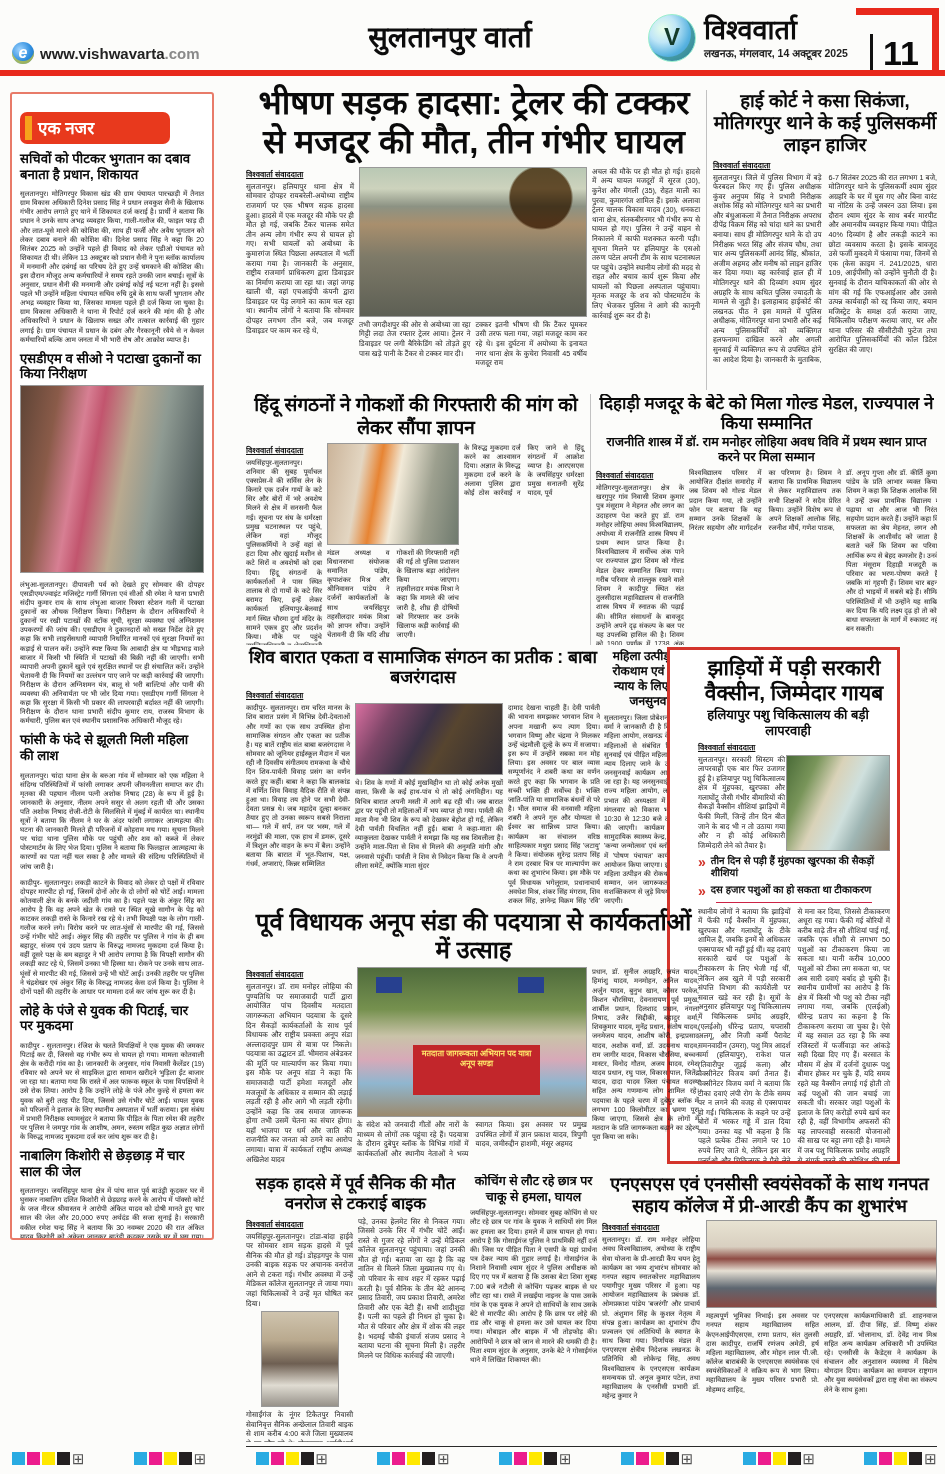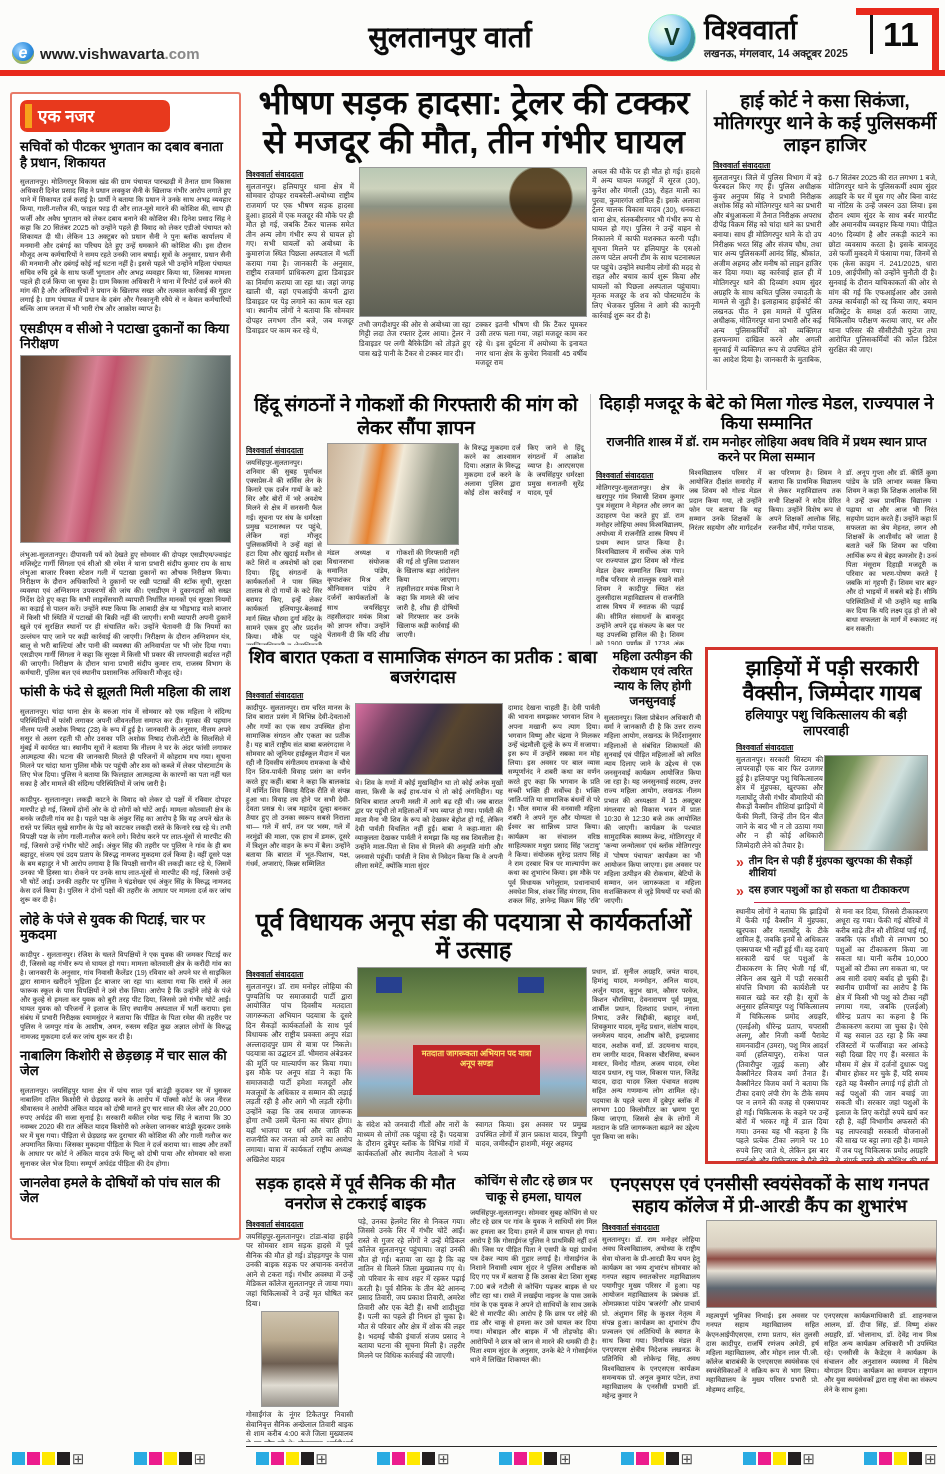--- a/index.html
+++ b/index.html
@@ -17,27 +17,27 @@
                 font-size:29px;font-weight:bold;color:#0c0c0c;}
   .brand-wrap{position:absolute;left:648px;top:14px;display:flex;align-items:center;gap:8px;}
   .globe{width:46px;height:46px;border-radius:50%;position:relative;
          background:radial-gradient(circle at 30% 30%,#eaffea 0%,#bfe6f7 30%,#57b2e0 60%,#2e7dbb 100%);
          border:1px solid #9ec;box-shadow:inset -4px -4px 0 rgba(40,120,60,.35);}
   .globe span{position:absolute;left:0;right:0;top:8px;text-align:center;font-size:24px;font-weight:bold;color:#143a2a;}
   .brand-text .brand-name{font-size:27px;font-weight:bold;color:#0b0b0b;line-height:1.05;}
   .brand-text .brand-date{font-size:10.5px;font-weight:bold;color:#222;margin-top:2px;}
   .pagebox{position:absolute;right:6px;top:8px;width:76px;height:58px;
            border-top:7px solid #e8291c;border-right:7px solid #e8291c;
-           display:flex;align-items:flex-start;justify-content:flex-start;}
+           display:flex;align-items:flex-end;justify-content:flex-start;}
   .pagebox .num{border-left:3px solid #111;margin-left:14px;padding-left:10px;
                 font-size:34px;font-weight:bold;color:#0b0b0b;}
   .red-rule{position:absolute;left:0;top:70px;width:945px;height:6px;background:#e8291c;}
   
-  .rail{position:absolute;left:10px;top:92px;width:231px;height:1148px;border:2px solid #e87b69;
-        border-radius:3px;background:#fff;padding:6px 8px;box-sizing:border-box;overflow:hidden;}
+  .rail{position:absolute;left:10px;top:92px;width:204px;height:1148px;border:2px solid #e87b69;
+        border-radius:3px;background:#fff;padding:18px 8px;box-sizing:border-box;overflow:hidden;}
   .eyecatch{position:relative;background:#e8391d;border-radius:7px;color:#fff;font-size:17px;font-weight:bold;
             padding:4px 10px 5px 18px;width:150px;box-sizing:border-box;margin-bottom:4px;}
   .eyecatch::before{content:"";position:absolute;left:5px;top:4px;bottom:4px;width:7px;background:#f7a21b;}
   .rail h3{font-size:13.2px;line-height:1.18;margin:7px 0 3px 0;color:#0b0b0b;}
   .rail .body{font-size:7px;line-height:1.3;text-align:justify;color:#222;}
   .photo{border:1px solid #999;box-sizing:border-box;}
   .ph-inspection{width:100%;height:188px;margin:2px 0 4px 0;
      background:linear-gradient(100deg,#5e4436 0%,#8a5b49 18%,#d77f93 32%,#c2556e 40%,#b9a98f 55%,#8e9a92 70%,#64706e 85%,#3c4a44 100%);}
   
   .art{position:absolute;overflow:hidden;box-sizing:border-box;}
@@ -199,21 +199,21 @@
       </div>
       <p class="body" style="margin:0;font-size:6.9px;">दामाद देखना चाहती हैं। देवी पार्वती की भावना समझकर भगवान शिव ने अपना मखानी रूप त्याग दिया। भगवान विष्णु और चंद्रमा ने मिलकर उन्हें चंद्रमौली दूल्हे के रूप में सजाया। इस रूप में उन्होंने सबका मन मोह लिया। इस अवसर पर बाल व्यास सम्पूर्णानंद ने शबरी कथा का वर्णन करते हुए कहा कि भगवान के प्रति सच्ची भक्ति ही सर्वोच्च है। भक्ति जाति-पांति या सामाजिक बंधनों से परे है। भील समाज की वनवासी महिला शबरी ने अपने गुरु और योग्यता से ईश्वर का सान्निध्य प्राप्त किया। कार्यक्रम का संचालन वरिष्ठ साहित्यकार मथुरा प्रसाद सिंह 'जटायु' ने किया। संयोजक सुरेन्द्र प्रताप सिंह ने राम दरबार चित्र पर माल्यार्पण कर कथा का शुभारंभ किया। इस मौके पर पूर्व विधायक भगेलूराम, प्रधानाचार्य अवधेश मिश्र, शंकर सिंह मंगराव, शिव शकल सिंह, ज्ञानेन्द्र विक्रम सिंह 'रवि' समेत अनेक गणमान्य उपस्थित रहे।</p>
     </div>
   </article>
 
   <article class="art" style="left:604px;top:649px;width:97px;height:255px;">
     <h3 class="hl" style="font-size:12px;line-height:1.25;margin:0 0 4px 0;">महिला उत्पीड़न की रोकथाम एवं त्वरित न्याय के लिए होगी जनसुनवाई</h3>
     <p class="body" style="margin:0;font-size:6.9px;">सुलतानपुर। जिला प्रोबेशन अधिकारी वी वर्मा ने जानकारी दी है कि उत्तर राज्य महिला आयोग, लखनऊ के निर्देशानुसार महिलाओं से संबंधित शिकायतों की सुनवाई एवं पीड़ित महिलाओं को त्वरित न्याय दिलाए जाने के उद्देश्य से एक जनसुनवाई कार्यक्रम आयोजित किया जा रहा है। यह जनसुनवाई सदस्य, उत्तर राज्य महिला आयोग, लखनऊ नीलम प्रभात की अध्यक्षता में 15 अक्टूबर मंगलवार को विकास भवन में प्रातः 10:30 से 12:30 बजे तक आयोजित की जाएगी। कार्यक्रम के पश्चात सामुदायिक स्वास्थ्य केन्द्र, मोतिगरपुर में 'कन्या जन्मोत्सव' एवं ब्लॉक मोतिगरपुर में 'पोषण पंचायत' कार्यक्रम का भी आयोजन किया जाएगा। इस अवसर पर महिला उत्पीड़न की रोकथाम, बेटियों के सम्मान, जन जागरूकता व महिला सशक्तिकरण से जुड़े विषयों पर चर्चा की जाएगी।</p>
   </article>
 
-  <article class="art vbox" style="left:705px;top:647px;width:233px;height:517px;padding-left:28px;">
+  <article class="art vbox" style="left:667px;top:647px;width:233px;height:517px;padding-left:28px;">
     <h2 class="hl" style="font-size:21px;line-height:1.2;margin:0 0 2px 0;">झाड़ियों में पड़ी सरकारी वैक्सीन, जिम्मेदार गायब</h2>
     <div class="hl" style="font-size:13px;line-height:1.2;margin:0 12px 3px 0;">हलियापुर पशु चिकित्सालय की बड़ी लापरवाही</div>
     <div class="byline">विश्ववार्ता संवाददाता</div>
     <div style="display:flex;gap:1px;">
       <p class="body" style="margin:0;flex:1;">सुलतानपुर। सरकारी सिस्टम की लापरवाही एक बार फिर उजागर हुई है। हलियापुर पशु चिकित्सालय क्षेत्र में मुंहपका, खुरपका और गलाघोंटू जैसी गंभीर बीमारियों की सैकड़ों वैक्सीन शीशियां झाड़ियों में फेंकी मिलीं, जिन्हें तीन दिन बीत जाने के बाद भी न तो उठाया गया और न ही कोई अधिकारी जिम्मेदारी लेने को तैयार है।</p>
       <div class="photo ph-vaccine" style="width:104px;flex:none;"></div>
     </div>
     <div class="bullet">
       <span class="chev">»</span>
       <span class="btxt">तीन दिन से पड़ी हैं मुंहपका खुरपका की सैकड़ों शीशियां</span>

